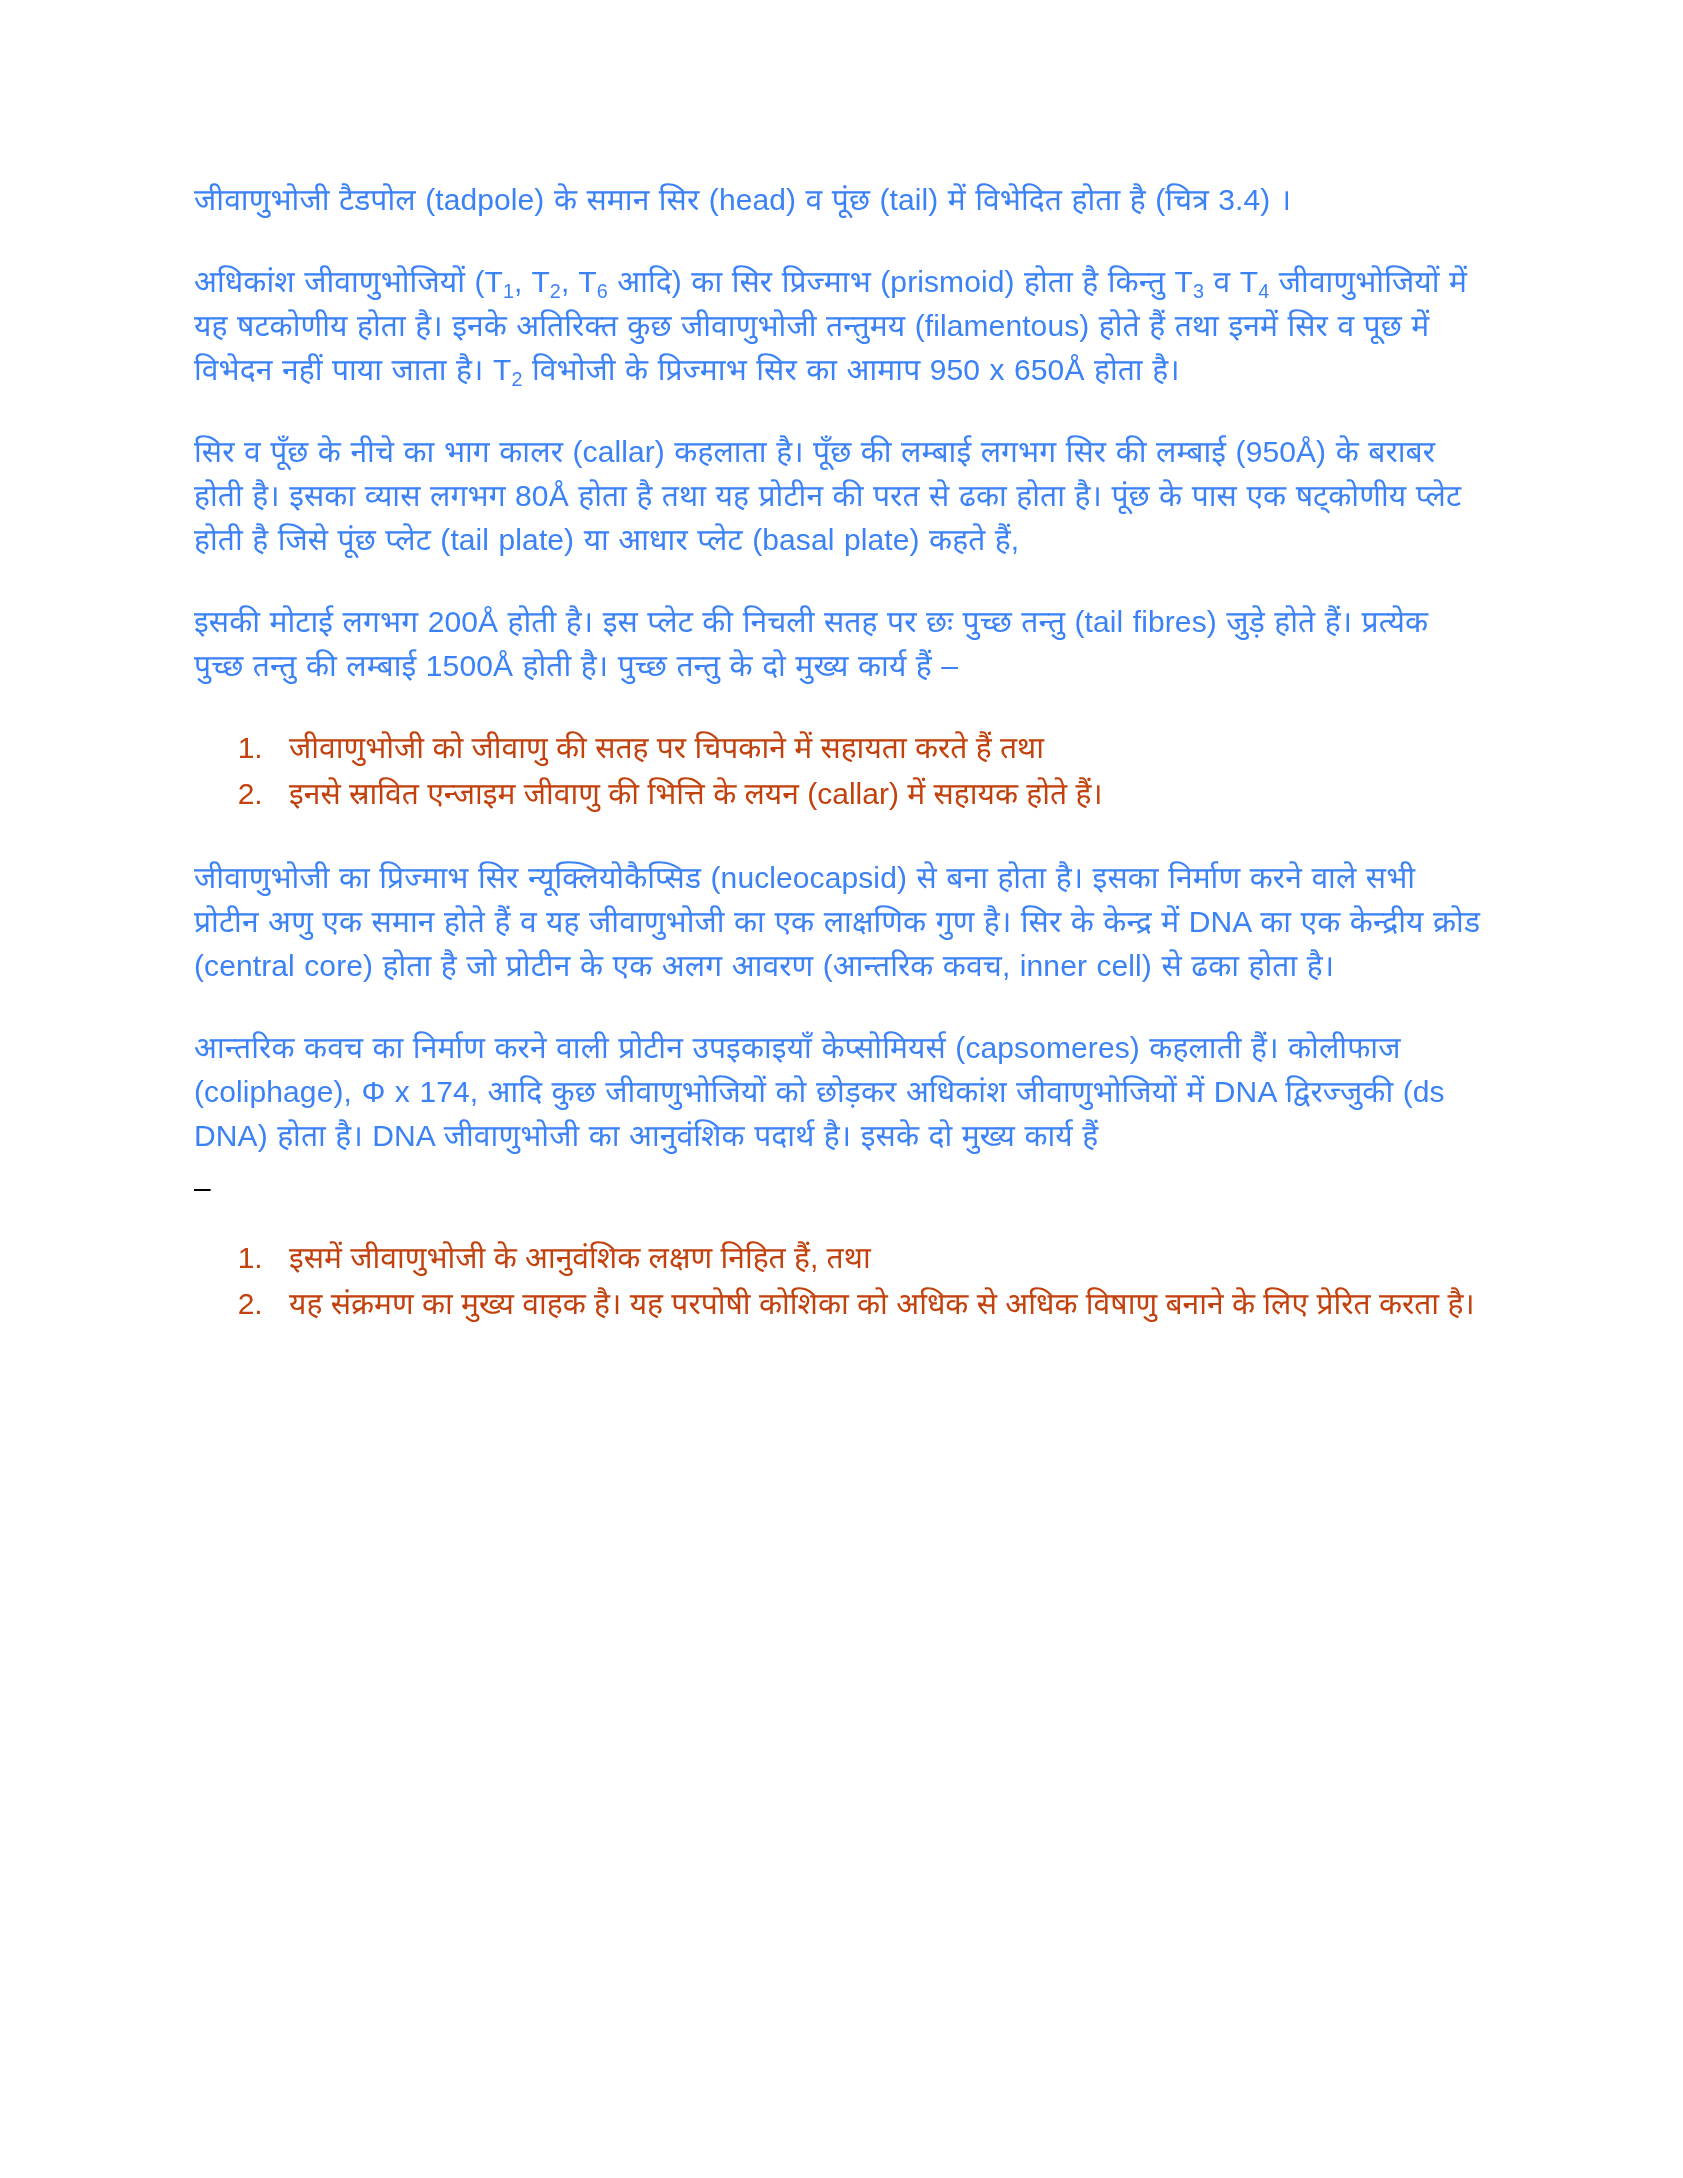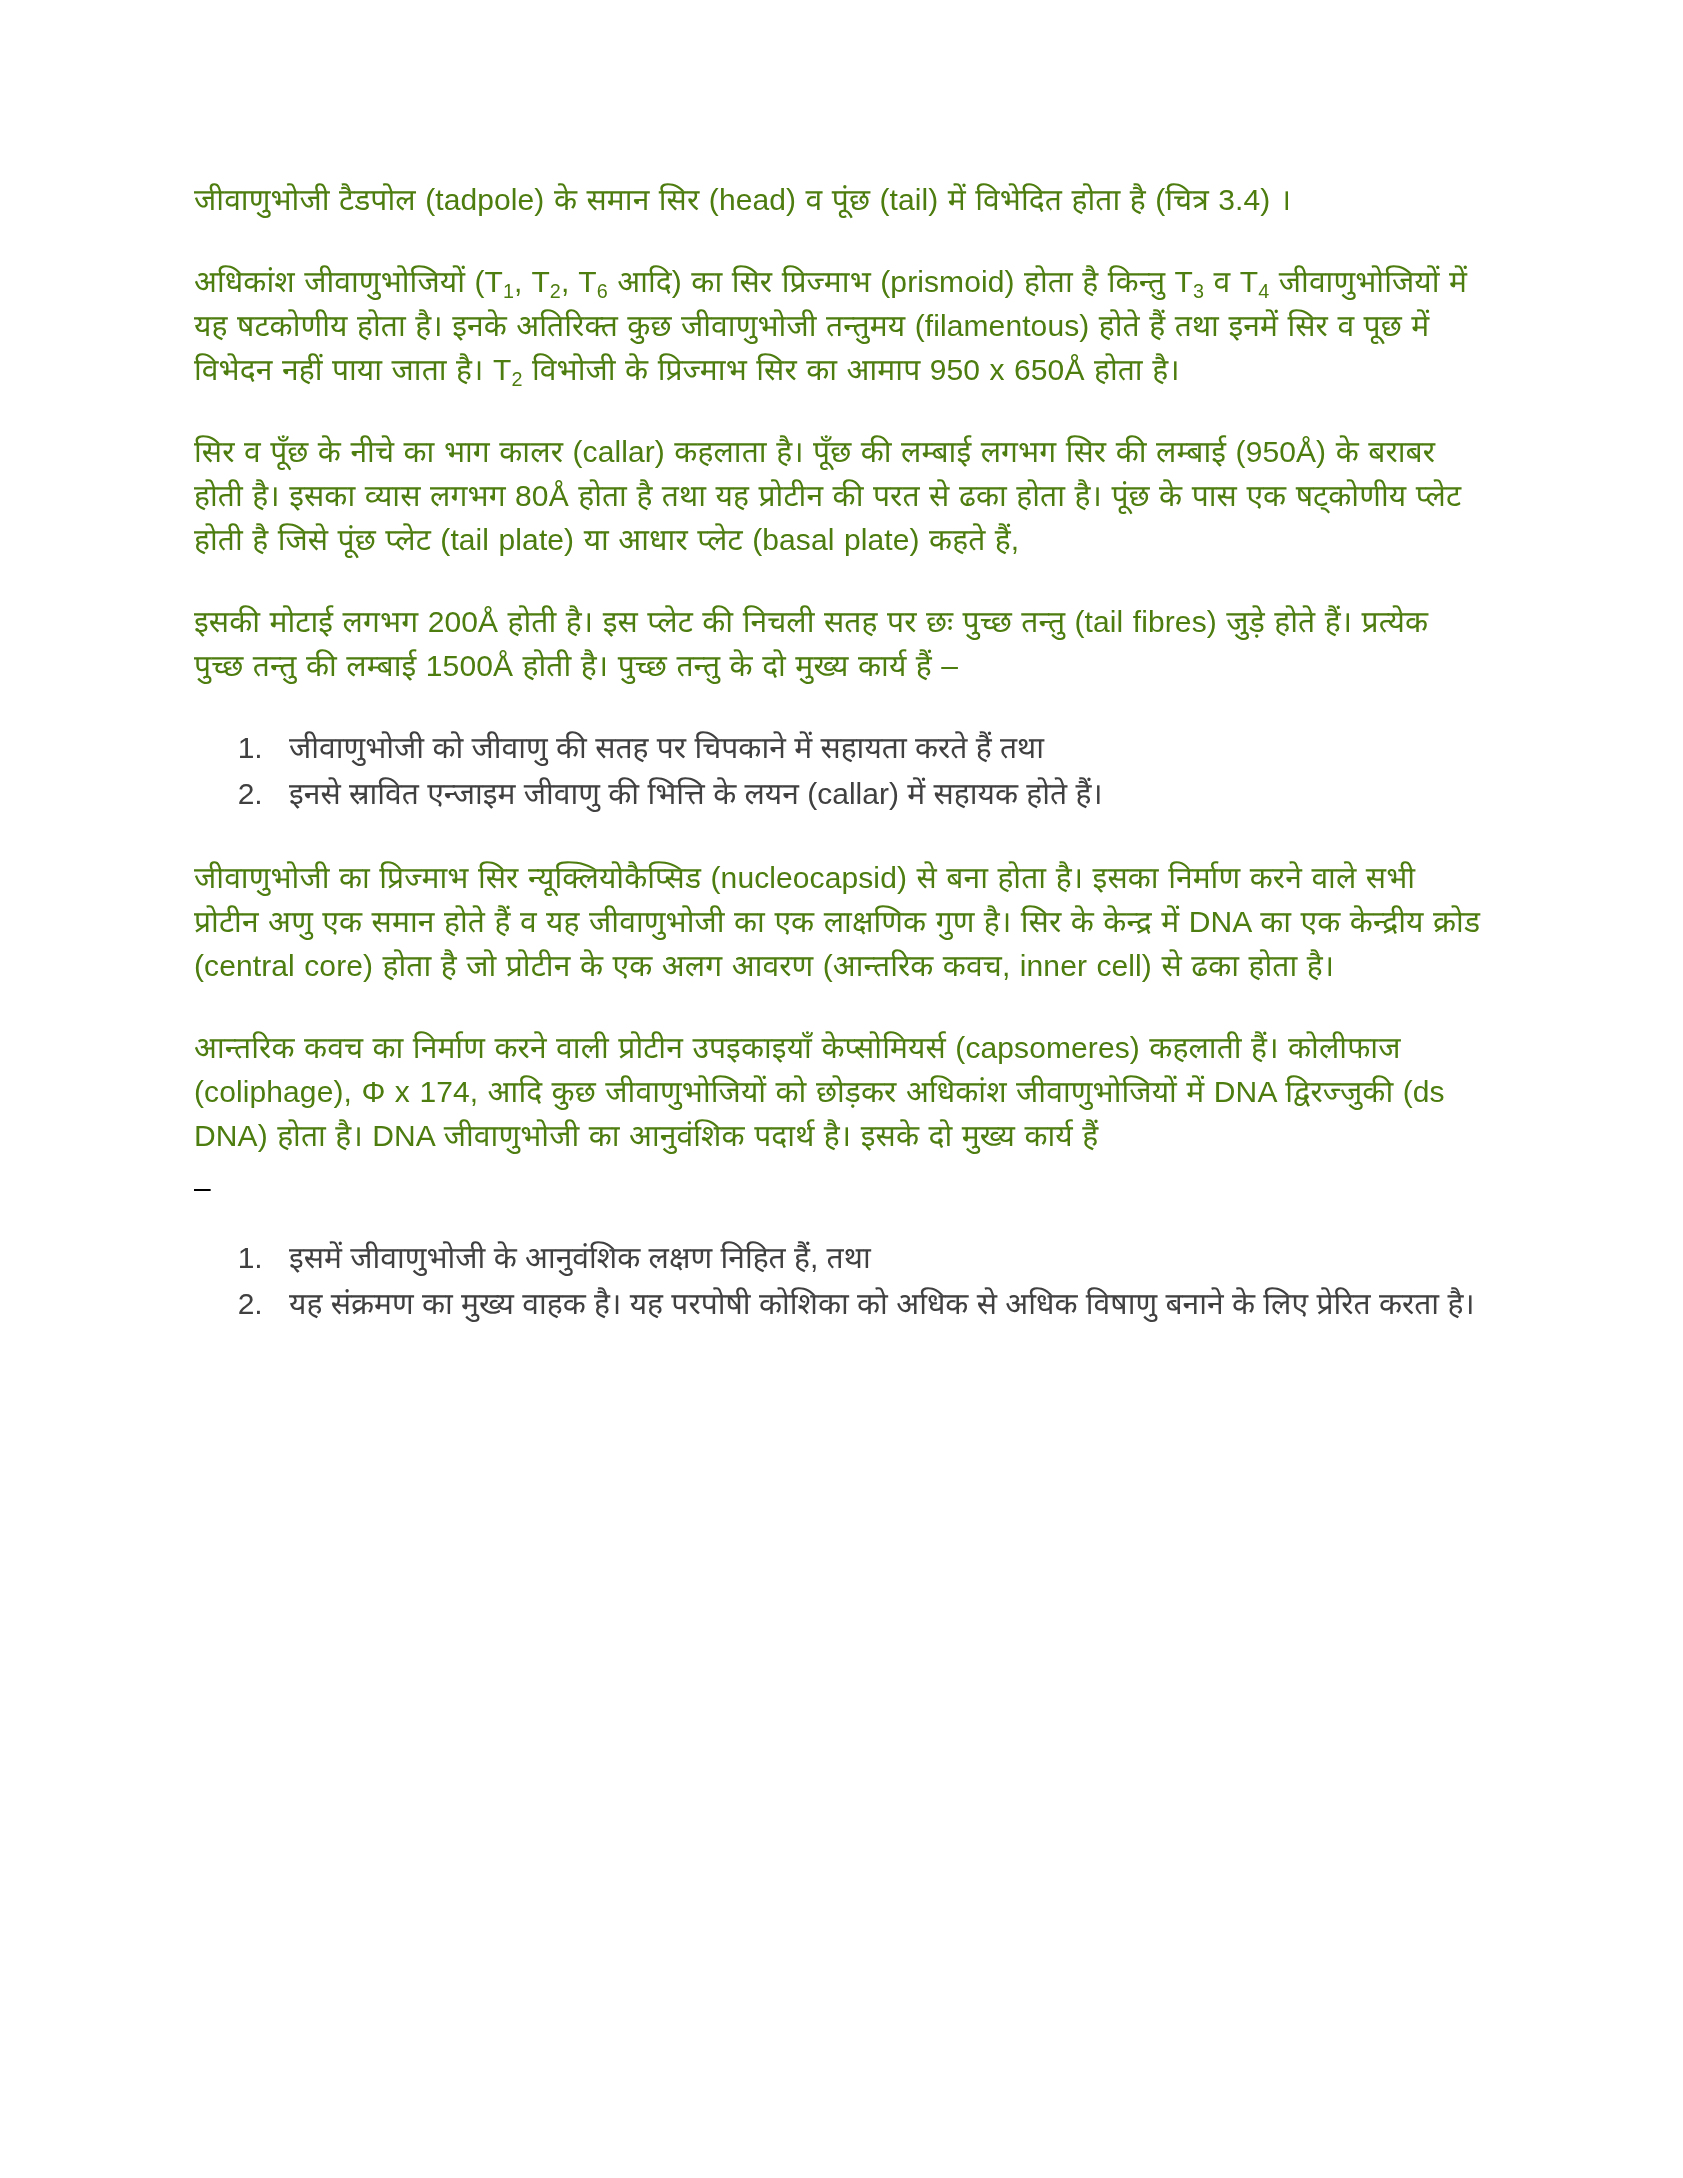--- a/index.html
+++ b/index.html
@@ -19,21 +19,21 @@
   .content {
     position: absolute;
     left: 194px;
     top: 178px;
     width: 1292px;
   }
   .para {
     font-family: "Liberation Sans", "DejaVu Sans", sans-serif;
     font-size: 30px;
     line-height: 44px;
-    color: #4d7c0f;
+    color: #3b82f6;
     margin: 0 0 38px 0;
     text-align: left;
     letter-spacing: 0.1px;
     word-spacing: 1px;
   }
   .para sub {
     font-size: 0.66em;
     line-height: 0;
     vertical-align: baseline;
     position: relative;
@@ -41,21 +41,21 @@
   }
   ol.list {
     margin: 6px 0 40px 0;
     padding-left: 77px;
     list-style-position: outside;
   }
   ol.list li {
     font-family: "Liberation Sans", "DejaVu Sans", sans-serif;
     font-size: 30px;
     line-height: 44px;
-    color: #404040;
+    color: #c2410c;
     padding-left: 18px;
     margin-bottom: 2px;
   }
   ol.list.second {
     margin-top: 26px;
   }
   .dash-line {
     font-family: "Liberation Sans", "DejaVu Sans", sans-serif;
     font-size: 30px;
     line-height: 44px;

